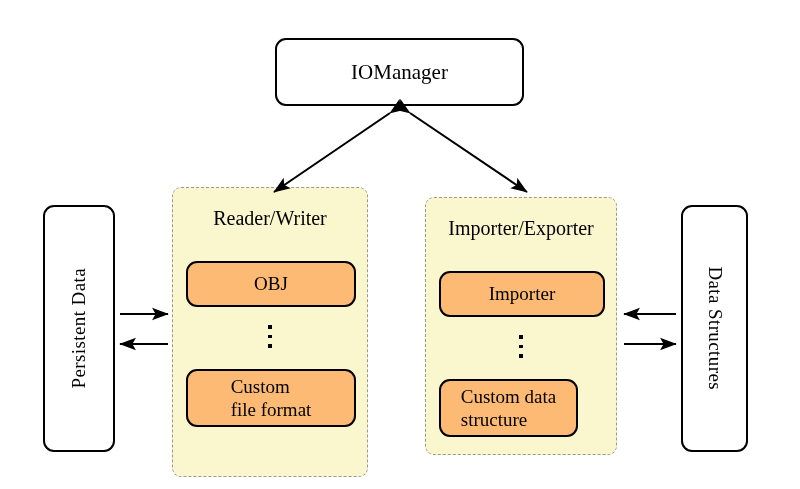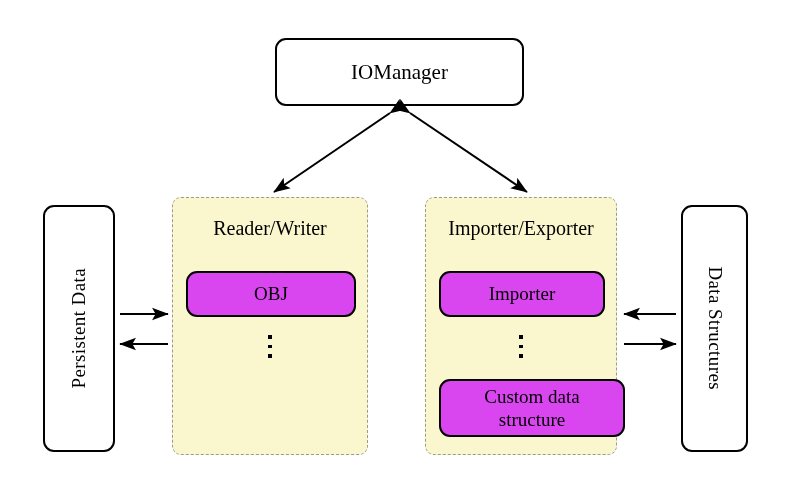--- a/index.html
+++ b/index.html
@@ -75,23 +75,23 @@
   
   .group {
     position: absolute;
     box-sizing: border-box;
     background: #FAF6CE;
     border: 1.6px dashed #9a9a8e;
     border-radius: 9px;
   }
   #group-readerwriter {
     left: 172px;
-    top: 197px;
+    top: 187px;
     width: 196px;
-    height: 258px;
+    height: 290px;
   }
   #group-importerexporter {
     left: 425px;
     top: 197px;
     width: 192px;
     height: 258px;
     padding-left: 20px;
   }
   .group-title {
     position: absolute;
@@ -103,31 +103,30 @@
     white-space: nowrap;
   }
 
   
   .inner {
     position: absolute;
     box-sizing: border-box;
     display: flex;
     align-items: center;
     justify-content: center;
-    text-align: center;
-    background: #d946ef;
+    background: #fdba74;
     border: 2.6px solid #000000;
     border-radius: 11px;
     font-size: 19px;
     line-height: 1.22;
   }
   .inner.one { left: 13px; width: 170px; height: 46px; top: 73px; }
   .inner.two { left: 13px; width: 170px; height: 58px; top: 181px; }
   #group-importerexporter .inner.one { left: 13px; width: 166px; }
-  #group-importerexporter .inner.two { left: 13px; width: 186px; }
+  #group-importerexporter .inner.two { left: 13px; width: 139px; }
 
   
   .vdots {
     position: absolute;
     left: 0;
     right: 0;
     top: 131px;
     text-align: center;
     font-size: 22px;
     line-height: 1;
@@ -175,20 +174,26 @@
     <div class="inner one">
       <span>OBJ</span>
     </div>
 
     <div class="vdots">
       <span></span>
         <span></span>
         <span></span>
     </div>
 
+    <div class="inner two">
+      <span>
+        <span>Custom</span><br>
+        <span>file format</span>
+      </span>
+    </div>
   </div>
 
   <div class="group" id="group-importerexporter">
     <div class="group-title">Importer/Exporter</div>
 
     <div class="inner one">
       <span>Importer</span>
     </div>
 
     <div class="vdots">

